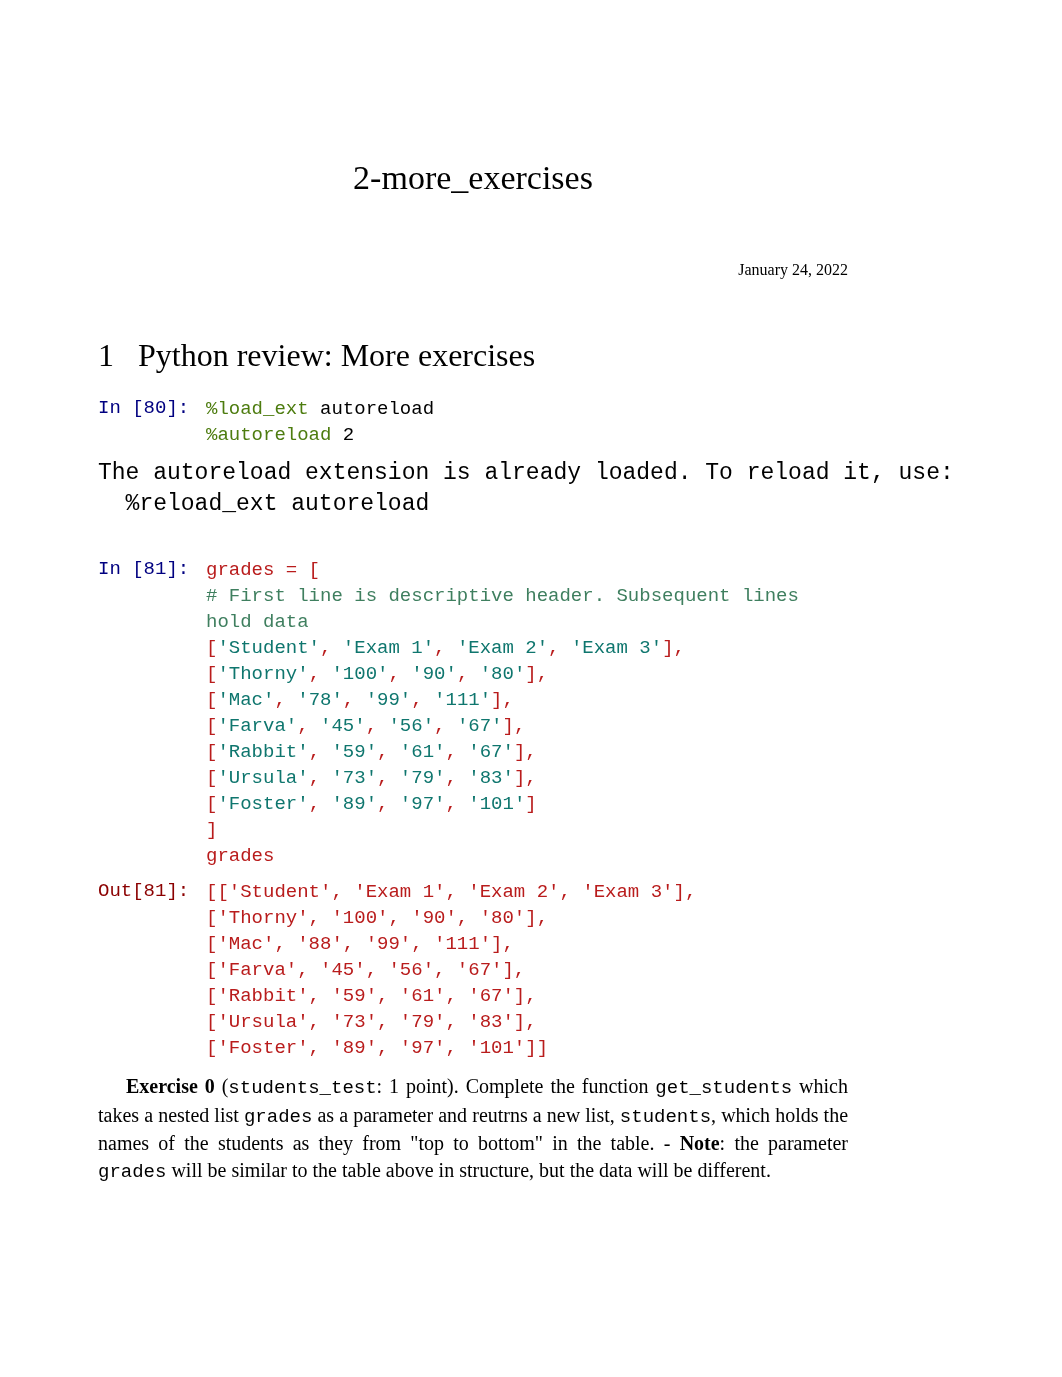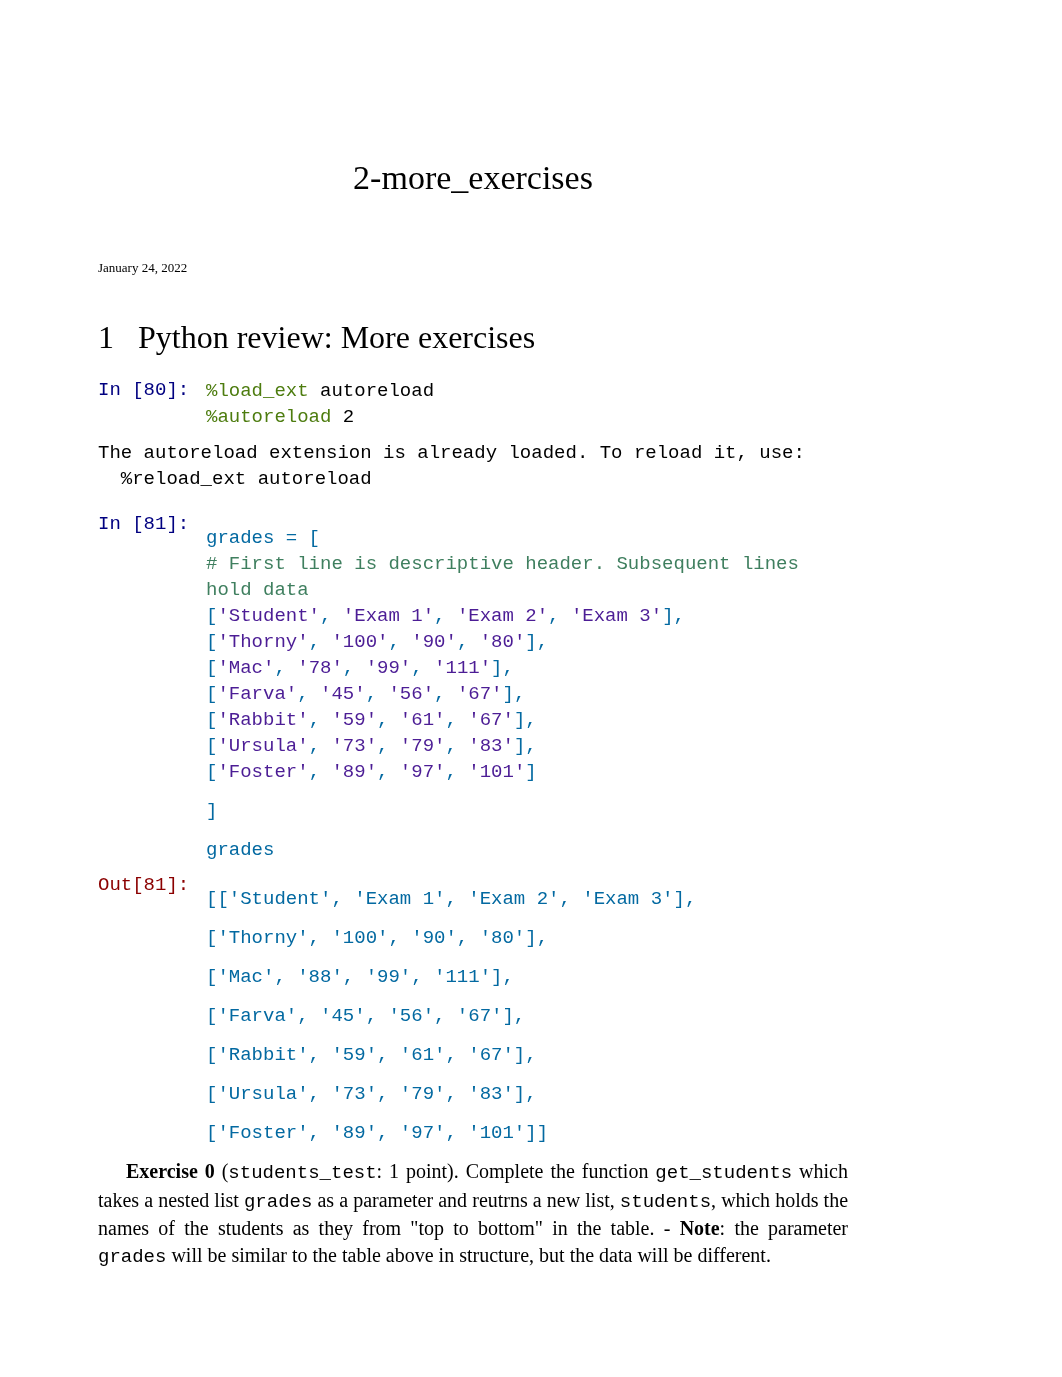--- a/index.html
+++ b/index.html
@@ -20,23 +20,23 @@
     padding: 155px 98px 70px 98px;
     box-sizing: border-box;
   }
   .title {
     text-align: center;
     font-size: 34px;
     margin: 0 0 58px 0;
     font-weight: normal;
   }
   .date {
-    text-align: left;
-    font-size: 13px;
-    margin: 0 0 40px 0;
+    text-align: right;
+    font-size: 16px;
+    margin: 0 0 54px 0;
   }
   .section-heading {
     font-size: 32px;
     margin: 8px 0 18px 0;
     font-weight: normal;
   }
   .section-heading .num {
     display: inline-block;
     width: 40px;
   }
@@ -70,28 +70,28 @@
   .prompt-out { color: #8b0000; }
   .cell .cell-body {
     flex: 1;
     font-family: "Courier New", Courier, monospace;
     font-size: 19px;
     line-height: 1.37;
   }
   .c-magic   { color: #4d7c0f; }
   .c-arg     { color: #000000; }
   .c-comment { color: #3f7f5f; }
-  .c-str     { color: #4c1d95; text-align: center; }
-  .c-plain   { color: #0369a1; margin-top: 13px; }
+  .c-str     { color: #0f766e; text-align: center; }
+  .c-plain   { color: #b91c1c; }
   .stdout {
     font-family: "Courier New", Courier, monospace;
-    font-size: 19px;
+    font-size: 23px;
     line-height: 1.37;
     white-space: pre;
-    margin: 6px 0 20px 0;
+    margin: 6px 0 36px 0;
   }
 </style>
 </head>
 <body>
 
 <div class="page">
 
   <h1 class="title">2-more_exercises</h1>
 
   <div class="date">January 24, 2022</div>

